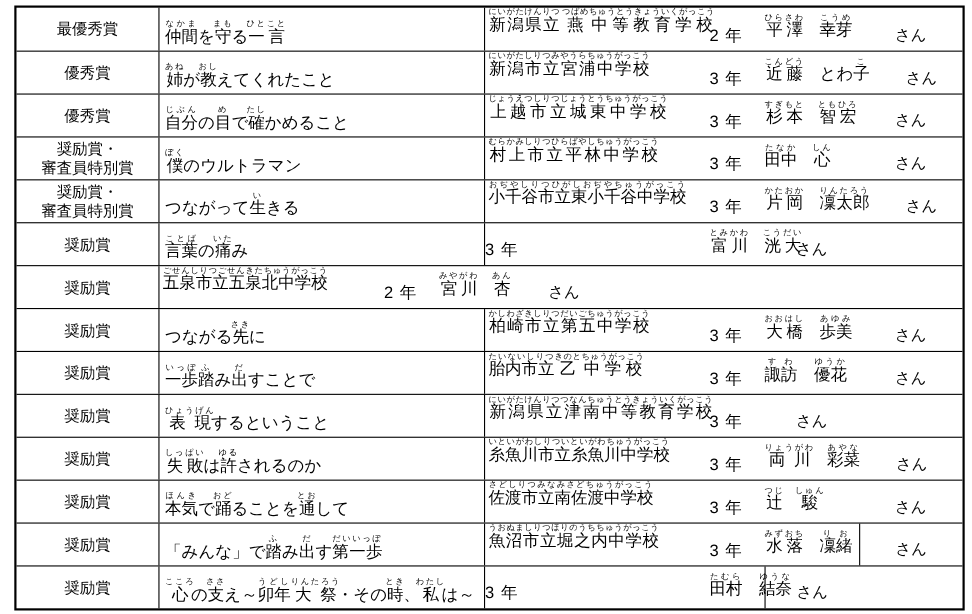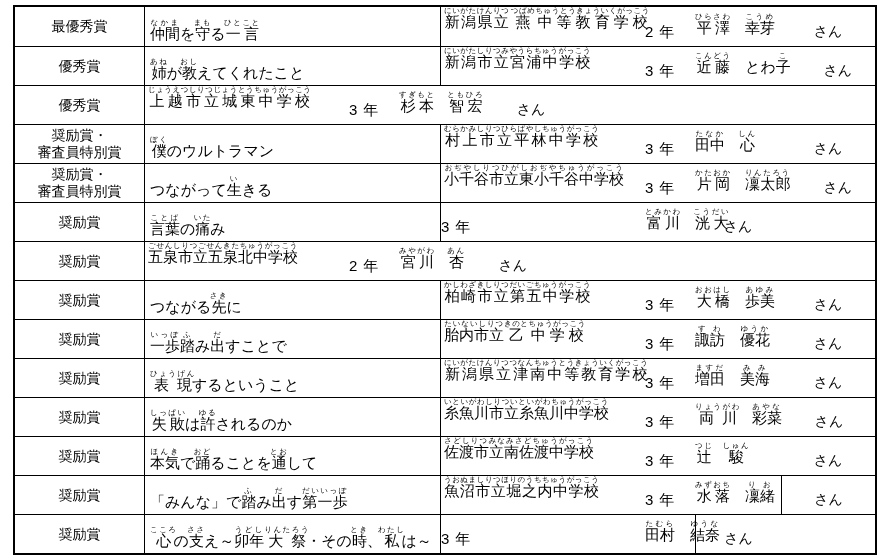--- a/index.html
+++ b/index.html
@@ -93,20 +93,23 @@
       <div class="grade">3年</div>
       <div class="name">
         <span class="rl"><ruby>近藤<rt>こんどう</rt></ruby>　とわ<ruby>子<rt>こ</rt></ruby></span>
       </div>
       <div class="san">さん</div>
     </div>
   </div>
 
   <div class="row">
     <div class="cell award">優秀賞</div>
+    <div class="cell title">
+      <span class="rl"><ruby>自分<rt>じぶん</rt></ruby>の<ruby>目<rt>め</rt></ruby>で<ruby>確<rt>たし</rt></ruby>かめること</span>
+    </div>
     <div class="cell third">
       <div class="school">
         <span class="rl"><ruby>上越市立城東中学校<rt>じょうえつしりつじょうとうちゅうがっこう</rt></ruby></span>
       </div>
       <div class="grade">3年</div>
       <div class="name">
         <span class="rl"><ruby>杉本<rt>すぎもと</rt></ruby>　<ruby>智宏<rt>ともひろ</rt></ruby></span>
       </div>
       <div class="san">さん</div>
     </div>
@@ -213,23 +216,20 @@
   <div class="row">
     <div class="cell award">奨励賞</div>
     <div class="cell title">
       <span class="rl"><ruby>表現<rt>ひょうげん</rt></ruby>するということ</span>
     </div>
     <div class="cell third">
       <div class="school">
         <span class="rl"><ruby>新潟県立津南中等教育学校<rt>にいがたけんりつつなんちゅうとうきょういくがっこう</rt></ruby></span>
       </div>
       <div class="grade">3年</div>
-      <div class="name">
-        <span class="rl"><ruby>増田<rt>ますだ</rt></ruby>　<ruby>美海<rt>みみ</rt></ruby></span>
-      </div>
       <div class="san">さん</div>
     </div>
   </div>
 
   <div class="row">
     <div class="cell award">奨励賞</div>
     <div class="cell title">
       <span class="rl"><ruby>失敗<rt>しっぱい</rt></ruby>は<ruby>許<rt>ゆる</rt></ruby>されるのか</span>
     </div>
     <div class="cell third">

